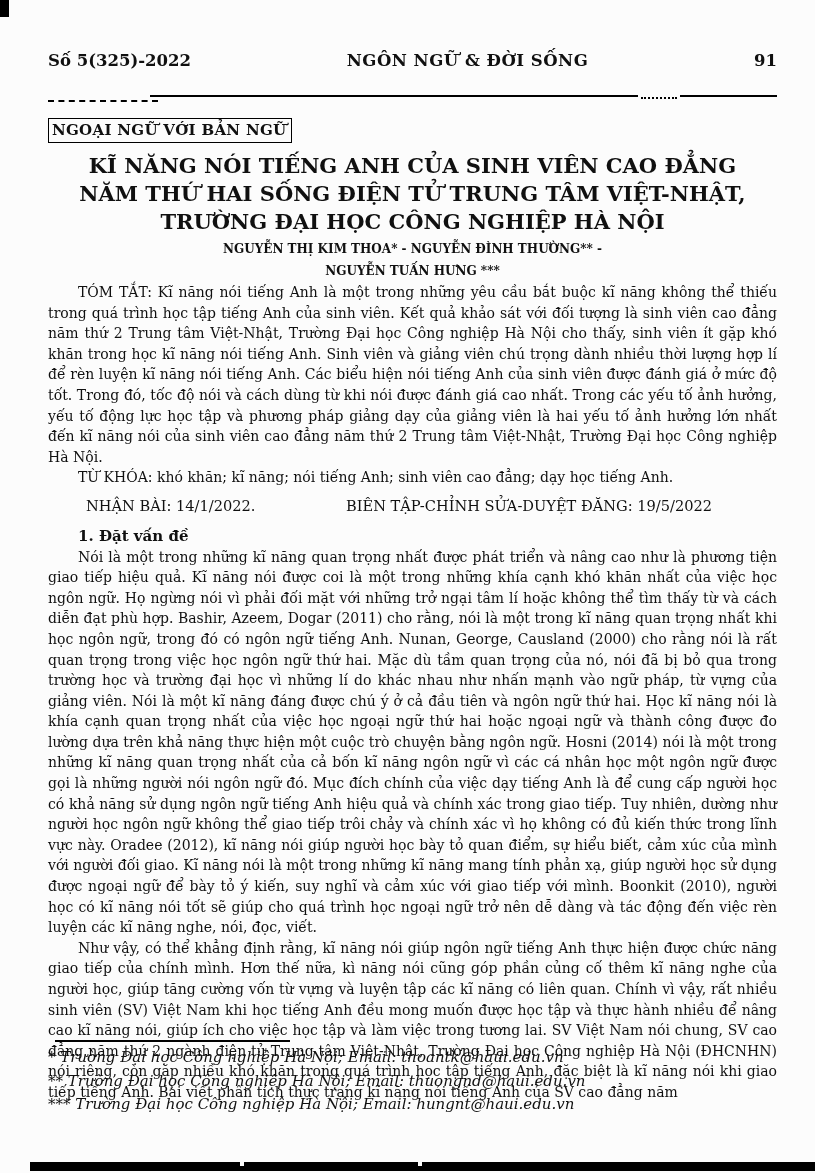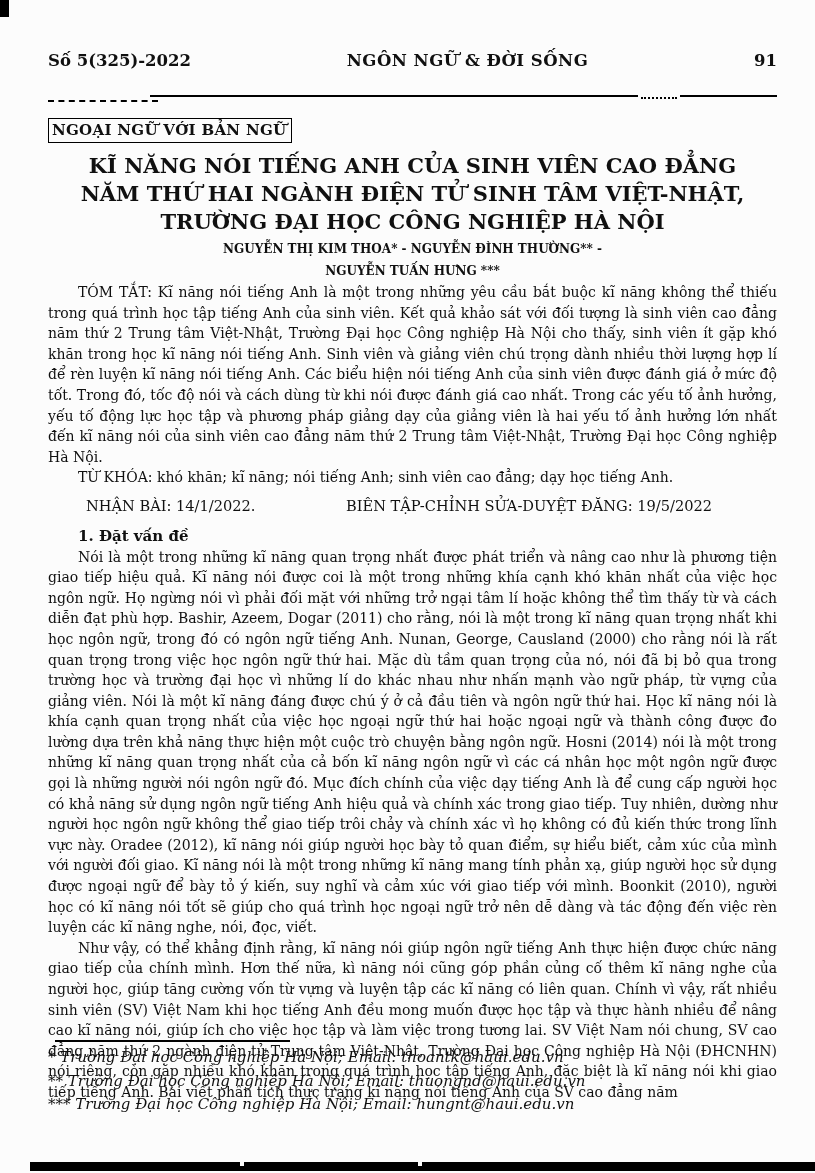--- a/index.html
+++ b/index.html
@@ -55,21 +55,21 @@
 </div>
 <div class="rule-a"></div>
 <div class="rule-b"></div>
 <div class="rule-dash-left"></div>
 <div class="rule-dash-mid"></div>
 
 <div class="rubric">NGOẠI NGỮ VỚI BẢN NGỮ</div>
 
 <div class="title">
   <div>KĨ NĂNG NÓI TIẾNG ANH CỦA SINH VIÊN CAO ĐẲNG</div>
-  <div>NĂM THỨ HAI NGÀNH ĐIỆN TỬ SINH TÂM VIỆT-NHẬT,</div>
+  <div>NĂM THỨ HAI SỐNG ĐIỆN TỬ TRUNG TÂM VIỆT-NHẬT,</div>
   <div>TRƯỜNG ĐẠI HỌC CÔNG NGHIỆP HÀ NỘI</div>
 </div>
 
 <div class="authors">
   <div>NGUYỄN THỊ KIM THOA* - NGUYỄN ĐÌNH THƯỜNG** -</div>
   <div>NGUYỄN TUẤN HƯNG ***</div>
 </div>
 
 <div class="column">
   <p class="para">TÓM TẮT: Kĩ năng nói tiếng Anh là một trong những yêu cầu bắt buộc kĩ năng không thể thiếu trong quá trình học tập tiếng Anh của sinh viên. Kết quả khảo sát với đối tượng là sinh viên cao đẳng năm thứ 2 Trung tâm Việt-Nhật, Trường Đại học Công nghiệp Hà Nội cho thấy, sinh viên ít gặp khó khăn trong học kĩ năng nói tiếng Anh. Sinh viên và giảng viên chú trọng dành nhiều thời lượng hợp lí để rèn luyện kĩ năng nói tiếng Anh. Các biểu hiện nói tiếng Anh của sinh viên được đánh giá ở mức độ tốt. Trong đó, tốc độ nói và cách dùng từ khi nói được đánh giá cao nhất. Trong các yếu tố ảnh hưởng, yếu tố động lực học tập và phương pháp giảng dạy của giảng viên là hai yếu tố ảnh hưởng lớn nhất đến kĩ năng nói của sinh viên cao đẳng năm thứ 2 Trung tâm Việt-Nhật, Trường Đại học Công nghiệp Hà Nội.</p>

